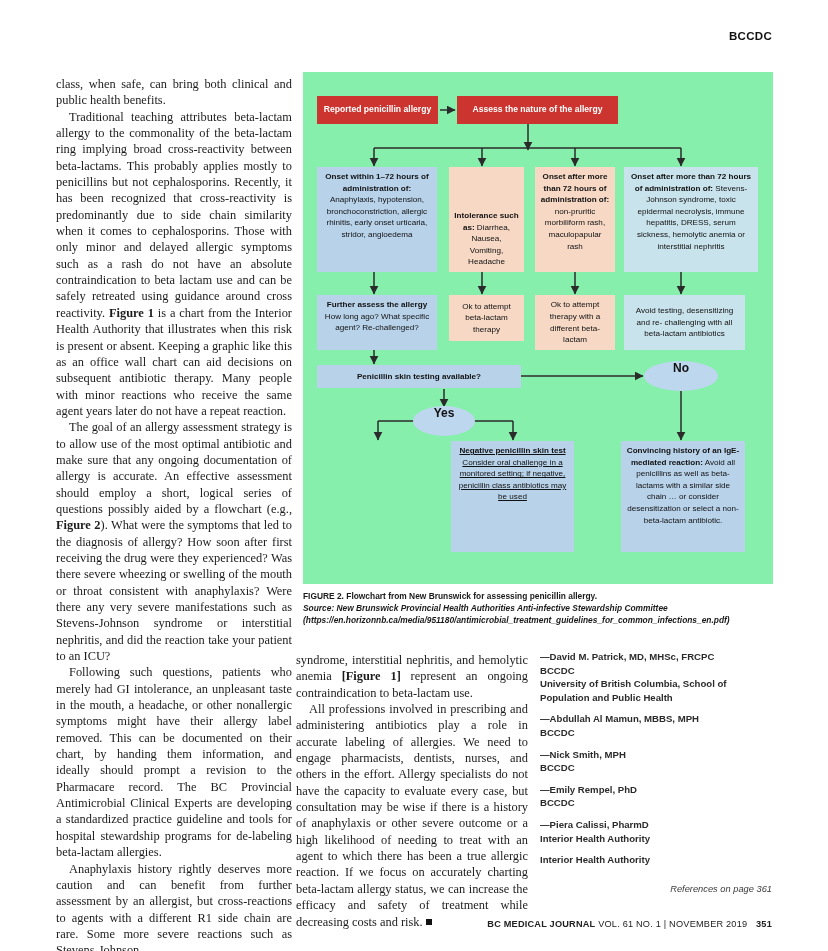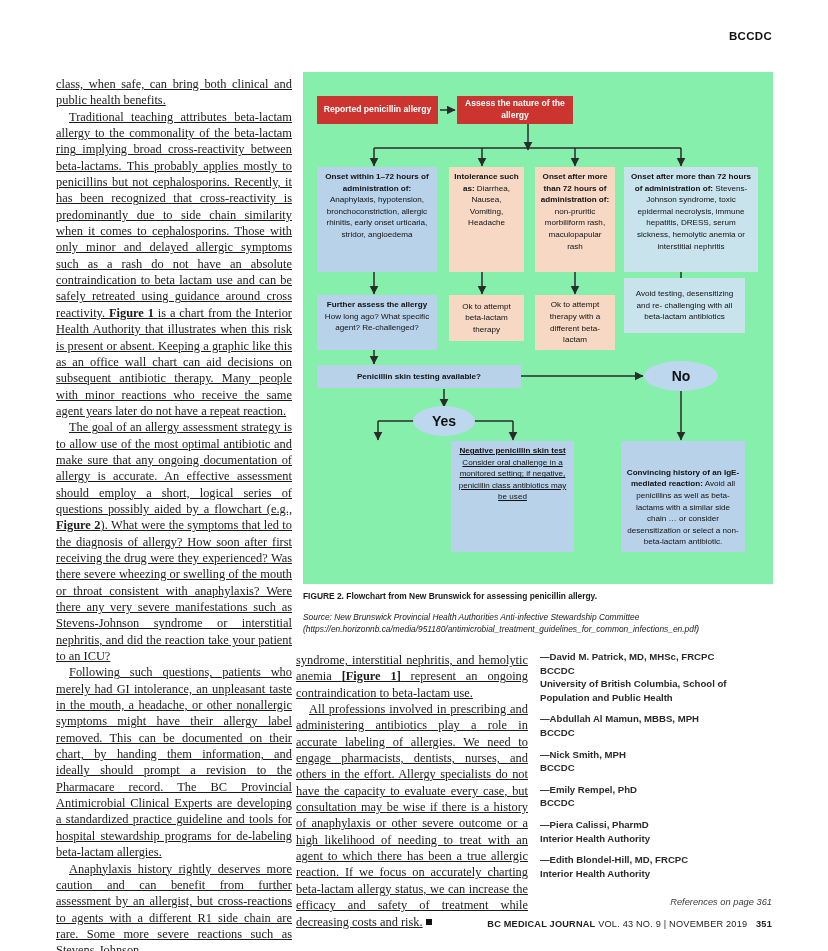--- a/index.html
+++ b/index.html
@@ -24,21 +24,21 @@
   
   .col{position:absolute;}
   .body-text{
     font-family:"Liberation Serif", serif;
     font-size:12.4px;line-height:16.35px;
     text-align:justify;
     text-justify:inter-word;
     hyphens:manual;
     color:#1b1b1b;
   }
-  .body-text p{margin:0;text-decoration:underline;}
+  .body-text p{margin:0;}
   .body-text p.ind{text-indent:13px;}
   .body-text b{font-weight:bold;}
 
   #left-col{left:56px;top:76px;width:236px;}
   #mid-col-bottom{left:296px;top:652px;width:232px;}
   #right-col{left:540px;top:650px;width:232px;}
 
   
   .figure-wrap{position:absolute;left:303px;top:72px;width:470px;}
   .fig-canvas{
@@ -62,34 +62,34 @@
   }
   .fnode .inner{width:100%;}
   .fnode b{font-weight:bold;}
   .red{background:#cc352f;color:#ffffff;font-weight:bold;font-size:8.6px;}
   .blue{background:#b8d2ea;}
   .peach{background:#f6d8c5;}
   .lightblue{background:#c9e3ec;}
   .ellipse{
     background:#bcd7ee;border-radius:50%;
     font-family:"Liberation Sans", sans-serif;
-    font-weight:bold;font-size:14px;color:#111;
-    display:flex;align-items:center;justify-content:center;
+    font-weight:bold;font-size:12px;color:#111;
+    display:flex;justify-content:center;
   }
   .bar{background:#b8d2ea;}
   svg.edges{position:absolute;left:0;top:0;width:470px;height:512px;pointer-events:none;}
 
   
   .fig-caption{
     margin-top:7px;
     font-family:"Liberation Sans", sans-serif;
     font-size:8.4px;line-height:11.4px;color:#1a1a1a;
   }
   .fig-caption .t{font-weight:bold;}
-  .fig-caption .src{font-style:italic;display:block;margin-top:10px;}
+  .fig-caption .src{font-style:italic;display:block;margin-top:1px;font-weight:bold;}
 
   
   .authors{
     font-family:"Liberation Sans", sans-serif;
     font-size:9.6px;line-height:13.6px;
     font-weight:bold;color:#2b2b2b;
   }
   .authors .grp{margin-bottom:8px;}
   .refs{
     margin-top:16px;text-align:right;
@@ -162,31 +162,31 @@
           <line x1="169" y1="349" x2="210" y2="349"></line>
           <line x1="210" y1="349" x2="210" y2="368" marker-end="url(#ah)"></line>
 
           <line x1="378" y1="318" x2="378" y2="368" marker-end="url(#ah)"></line>
         </g>
       </svg>
 
       <div class="fnode red" style="left:14px;top:24px;width:121px;height:28px;">
         <div class="inner">Reported penicillin allergy</div>
       </div>
-      <div class="fnode red" style="left:154px;top:24px;width:116px;height:28px;">
+      <div class="fnode red" style="left:154px;top:24px;width:161px;height:28px;">
         <div class="inner">Assess the nature of the allergy</div>
       </div>
 
       <div class="fnode blue" style="left:14px;top:95px;width:120px;height:105px;align-items:flex-start;">
         <div class="inner">
           <b>Onset within 1–72 hours of administration of:</b>
           <span>Anaphylaxis, hypotension, bronchoconstriction, allergic rhinitis, early onset urticaria, stridor, angioedema</span>
         </div>
       </div>
-      <div class="fnode peach" style="left:146px;top:95px;width:75px;height:105px;align-items:flex-start;">
+      <div class="fnode peach" style="left:146px;top:95px;width:75px;height:105px;align-items:flex-end;">
         <div class="inner">
           <b>Intolerance such as:</b>
           <span>Diarrhea, Nausea, Vomiting, Headache</span>
         </div>
       </div>
       <div class="fnode peach" style="left:232px;top:95px;width:80px;height:105px;align-items:flex-start;">
         <div class="inner">
           <b>Onset after more than 72 hours of administration of:</b><span> non-pruritic morbiliform rash, maculopapular rash</span>
         </div>
       </div>
@@ -201,42 +201,42 @@
           <b>Further assess the allergy</b>
           <span>How long ago? What specific agent? Re-challenged?</span>
         </div>
       </div>
       <div class="fnode peach" style="left:146px;top:223px;width:75px;height:46px;">
         <div class="inner">Ok to attempt beta-lactam therapy</div>
       </div>
       <div class="fnode peach" style="left:232px;top:223px;width:80px;height:55px;">
         <div class="inner">Ok to attempt therapy with a different beta-lactam</div>
       </div>
-      <div class="fnode lightblue" style="left:321px;top:206px;width:121px;height:55px;">
+      <div class="fnode lightblue" style="left:321px;top:223px;width:121px;height:55px;">
         <div class="inner">Avoid testing, desensitizing and re- challenging with all beta-lactam antibiotics</div>
       </div>
 
       <div class="fnode bar" style="left:14px;top:293px;width:204px;height:23px;">
         <div class="inner" style="font-weight:bold;">Penicillin skin testing available?</div>
       </div>
 
       <div class="ellipse" style="position:absolute;left:341px;top:289px;width:74px;height:30px;">
         <span>No</span>
       </div>
       <div class="ellipse" style="position:absolute;left:110px;top:334px;width:62px;height:30px;">
         <span>Yes</span>
       </div>
 
       <div class="fnode blue" style="left:148px;top:369px;width:123px;height:111px;align-items:flex-start;text-decoration:underline;">
         <div class="inner">
           <b>Negative penicillin skin test</b>
           <span>Consider oral challenge in a monitored setting; if negative, penicillin class antibiotics may be used</span>
         </div>
       </div>
-      <div class="fnode blue" style="left:318px;top:369px;width:124px;height:111px;align-items:flex-end;">
+      <div class="fnode blue" style="left:318px;top:369px;width:124px;height:111px;align-items:flex-start;">
         <div class="inner">
           <b>Convincing history of an IgE-mediated reaction:</b>
           <span>Avoid all penicillins as well as beta-lactams with a similar side chain … or consider desensitization or select a non-beta-lactam antibiotic.</span>
         </div>
       </div>
 
     </div>
 
     <div class="fig-caption">
       <span class="t">FIGURE 2.</span><span class="t"> Flowchart from New Brunswick for assessing penicillin allergy.</span>
@@ -265,25 +265,24 @@
     </div>
     <div class="grp">
       <div>—Emily Rempel, PhD</div>
       <div>BCCDC</div>
     </div>
     <div class="grp">
       <div>—Piera Calissi, PharmD</div>
       <div>Interior Health Authority</div>
     </div>
     <div class="grp">
-      <div>—Edith Blondel-Hill, MD, FRCPC</div>
       <div>Interior Health Authority</div>
     </div>
     <div class="refs">References on page 361</div>
   </div>
 
   <div class="footer">
     <span class="jname">BC MEDICAL JOURNAL</span>
-    <span>VOL. 43 NO. 9 | NOVEMBER 2019</span>
+    <span>VOL. 61 NO. 1 | NOVEMBER 2019</span>
     <span class="pg">351</span>
   </div>
 
 </div>
 
 </body></html>

